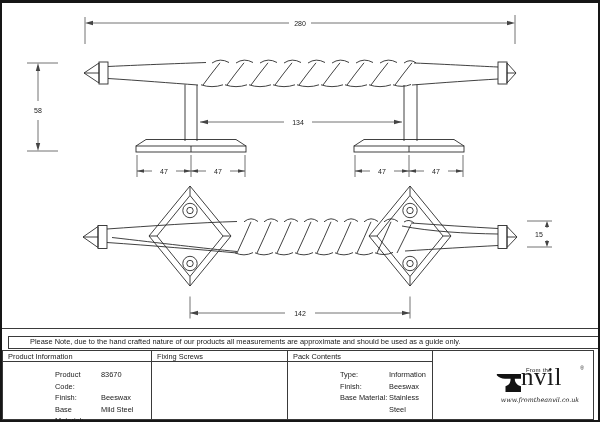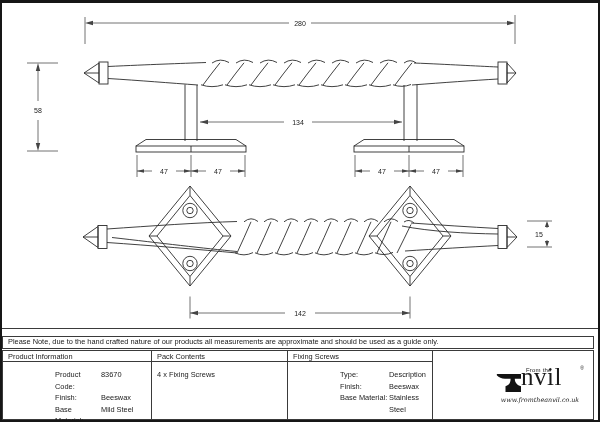--- a/index.html
+++ b/index.html
@@ -1,22 +1,22 @@
 <!DOCTYPE html>
 <html><head>
 <meta charset="utf-8">
 <style>
   html,body{margin:0;padding:0;background:#ffffff;}
   .page{position:relative;width:600px;height:422px;background:#fff;overflow:hidden;
         font-family:"Liberation Sans",sans-serif;color:#1a1a1a;}
   .page-frame{position:absolute;inset:0;border:2px solid #161616;border-top-width:3px;pointer-events:none;z-index:10;}
   .drawing-svg{position:absolute;left:0;top:0;}
   .drawing-svg text{font-family:"Liberation Sans",sans-serif;font-size:7px;fill:#222;text-anchor:middle;}
-  .note-box{position:absolute;left:2px;top:336px;width:592px;height:13px;border:1px solid #3a3a3a;
-            box-sizing:border-box;font-size:7.4px;line-height:10px;padding-left:5px;}
+  .note-box{position:absolute;left:8px;top:336px;width:592px;height:13px;border:1px solid #3a3a3a;
+            box-sizing:border-box;font-size:7.4px;line-height:10px;padding-left:21px;}
   .spec-table{position:absolute;left:2px;top:350px;width:592px;height:70px;border:1px solid #3a3a3a;
               box-sizing:border-box;display:grid;grid-template-columns:149px 136px 145px 1fr;
               grid-template-rows:11px 1fr;font-size:7.4px;}
   .th{border-right:1px solid #3a3a3a;border-bottom:1px solid #3a3a3a;padding:1px 0 0 5px;box-sizing:border-box;}
   .td{border-right:1px solid #3a3a3a;padding:7px 0 0 5px;box-sizing:border-box;}
   .logo-cell{grid-column:4;grid-row:1/3;position:relative;}
   .kv{display:flex;line-height:11.5px;margin-left:47px;}
   .kv .lbl{width:46px;flex:none;}
   .kv.fx .lbl{width:49px;}
   .pc-line{line-height:11.5px;}
@@ -149,22 +149,22 @@
       <path d="M190,313 L198,310.8 L198,315.2 Z M410,313 L402,310.8 L402,315.2 Z" fill="#444" stroke="none"></path>
     </g>
     <text x="539" y="237">15</text>
     <text x="300" y="315.5">142</text>
   </svg>
 
   <div class="note-box">Please Note, due to the hand crafted nature of our products all measurements are approximate and should be used as a guide only.</div>
 
   <div class="spec-table">
     <div class="th">Product Information</div>
+    <div class="th">Fixing Screws</div>
     <div class="th">Pack Contents</div>
-    <div class="th">Fixing Screws</div>
     <div class="logo-cell">
       <div class="brand">
         <span class="brand-tagline">From the</span>
         <span class="brand-reg">®</span>
         <svg class="brand-icon" width="26" height="21" viewBox="0 0 26 21">
           <path fill="#121212" d="M1.2,2 L25,2 L25,6.8 L18.8,6.8 C18.8,10.8 21.2,13.2 25,14.2 L25,20 L9.5,20 L9.5,14.2 C13.2,13.2 14.6,10.8 14.6,6.8 L9,6.8 C5.6,6.6 2.8,5.2 1,3.4 Q0.4,2.6 1.2,2 Z"></path>
         </svg>
         <span class="brand-name">nvil</span>
         <div class="brand-site">www.fromtheanvil.co.uk</div>
       </div>
@@ -179,27 +179,26 @@
         <span class="lbl">Finish:</span>
         <span class="val">Beeswax</span>
       </div>
       <div class="kv">
         <span class="lbl">Base Material:</span>
         <span class="val">Mild Steel</span>
       </div>
     </div>
 
     <div class="td">
-      <div class="pc-line">4 x Fixing Screws</div>
     </div>
 
     <div class="td">
       <div class="kv fx">
         <span class="lbl">Type:</span>
-        <span class="val">Description</span>
+        <span class="val">Information</span>
       </div>
       <div class="kv fx">
         <span class="lbl">Finish:</span>
         <span class="val">Beeswax</span>
       </div>
       <div class="kv fx">
         <span class="lbl">Base Material:</span>
         <span class="val">Stainless Steel</span>
       </div>
     </div>

